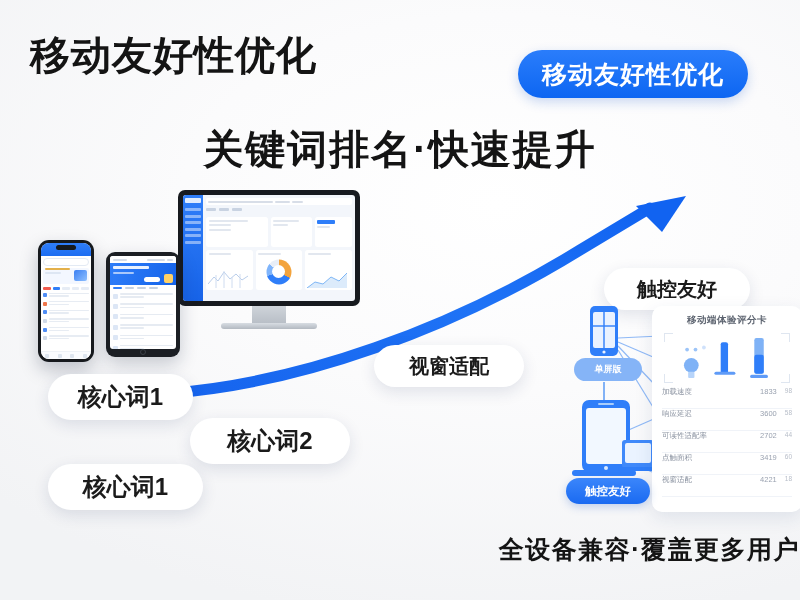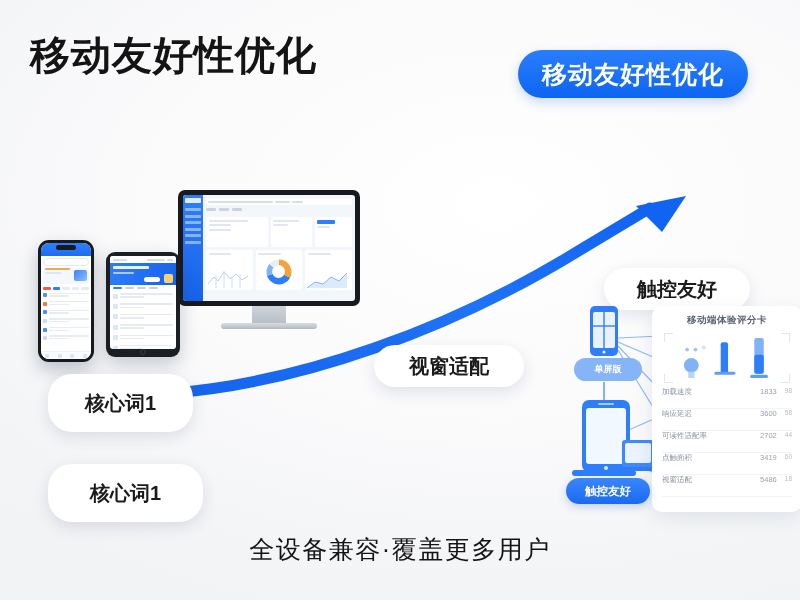--- a/index.html
+++ b/index.html
@@ -133,23 +133,23 @@
   .p-row .sq.o { background:#f0764a; }
   .p-row .sq.g { background:#cfd9e8; }
   .p-row .ln { flex:1; }
   .p-row .ln i { display:block; height:1.4px; background:#e7ecf3; border-radius:1px; margin-bottom:1.4px; }
   .p-row .ln i.s { width:50%; }
   .p-bar { position:absolute; left:0; right:0; bottom:0; height:8px; background:#fafcff; border-top:.5px solid #eef2f7; display:flex; justify-content:space-around; align-items:center; }
   .p-bar i { display:block; width:4px; height:4px; background:#dde5ef; border-radius:1px; }
 
   
   .kw {
-    position:absolute; height:58px; padding:0 26px; border-radius:24px;
+    position:absolute; height:46px; padding:0 26px; border-radius:24px;
     background:#fff; display:flex; align-items:center; justify-content:center;
-    font-size:20px; font-weight:bold; color:#1b1b1b; white-space:nowrap;
+    font-size:24px; font-weight:bold; color:#1b1b1b; white-space:nowrap;
     box-shadow:0 5px 16px rgba(25,45,90,.12);
   }
   .kw1 { left:48px; top:374px; min-width:145px; }
   .kw2 { left:190px; top:418px; min-width:160px; }
   .kw3 { left:48px; top:464px; min-width:155px; }
   .kw-mid { left:374px; top:345px; height:42px; font-size:20px; min-width:150px; }
   .kw-touch { left:604px; top:268px; height:42px; font-size:20px; min-width:146px; }
 
   
   .illus { position:absolute; left:556px; top:300px; width:248px; height:218px; }
@@ -187,34 +187,35 @@
     background:#85b4f7; filter:blur(.5px);
   }
   .sm-pill.solid {
     left:10px; top:178px; width:84px; height:26px; font-size:11.5px;
     background:linear-gradient(180deg,#3b86fb,#1a6af1);
     box-shadow:0 3px 8px rgba(30,90,200,.25);
   }
 
   
   .footer {
-    position:absolute; left:0; right:0; bottom:34px; text-align:center;
-    font-size:25px; font-weight:normal; color:#141414; letter-spacing:1.5px;
+    position:absolute; left:0; right:0; bottom:34px; text-align:right;
+    font-size:25px; font-weight:bold; color:#141414; letter-spacing:1.5px;
   }
 </style>
 </head>
 <body>
 
 <div class="stage">
 
   <div class="title-main">移动友好性优化</div>
 
 
   <div class="pill-blue">移动友好性优化</div>
 
+  <div class="title-sub">关键词排名·快速提升</div>
 
   <svg class="arrow-svg" viewBox="0 0 800 600">
     <defs>
       <linearGradient id="agrad" x1="0" y1="1" x2="1" y2="0">
         <stop offset="0%" stop-color="#1664ee"></stop>
         <stop offset="55%" stop-color="#1f73f6"></stop>
         <stop offset="100%" stop-color="#1163f1"></stop>
       </linearGradient>
     </defs>
     <path d="M172,393 C300,383 450,330 580,250 L650,208" stroke="url(#agrad)" stroke-width="11" fill="none" stroke-linecap="round"></path>
@@ -421,20 +422,21 @@
             <i></i>
             <i></i>
             <i></i>
             <i></i>
           </div>
       </div>
     </div>
   </div>
 
   <div class="kw kw1">核心词1</div>
+  <div class="kw kw2">核心词2</div>
   <div class="kw kw3">核心词1</div>
   <div class="kw kw-mid">视窗适配</div>
   <div class="kw kw-touch">触控友好</div>
 
   <div class="illus">
     <svg class="illus-svg" viewBox="0 0 248 218">
       <g stroke="#8fb9f6" stroke-width="1.2" fill="none">
         <line x1="62" y1="38" x2="104" y2="36"></line>
         <line x1="62" y1="42" x2="104" y2="60"></line>
         <line x1="62" y1="46" x2="100" y2="86"></line>
@@ -494,21 +496,21 @@
           <span class="v1">2702</span>
           <span class="v2">44</span>
         </div>
         <div class="row">
           <span class="nm">点触面积</span>
           <span class="v1">3419</span>
           <span class="v2">60</span>
         </div>
         <div class="row">
           <span class="nm">视窗适配</span>
-          <span class="v1">5486</span>
+          <span class="v1">4221</span>
           <span class="v2">18</span>
         </div>
       </div>
     </div>
 
     <div class="sm-pill light">单屏版</div>
     <div class="sm-pill solid">触控友好</div>
   </div>
 
   <div class="footer">全设备兼容·覆盖更多用户</div>

